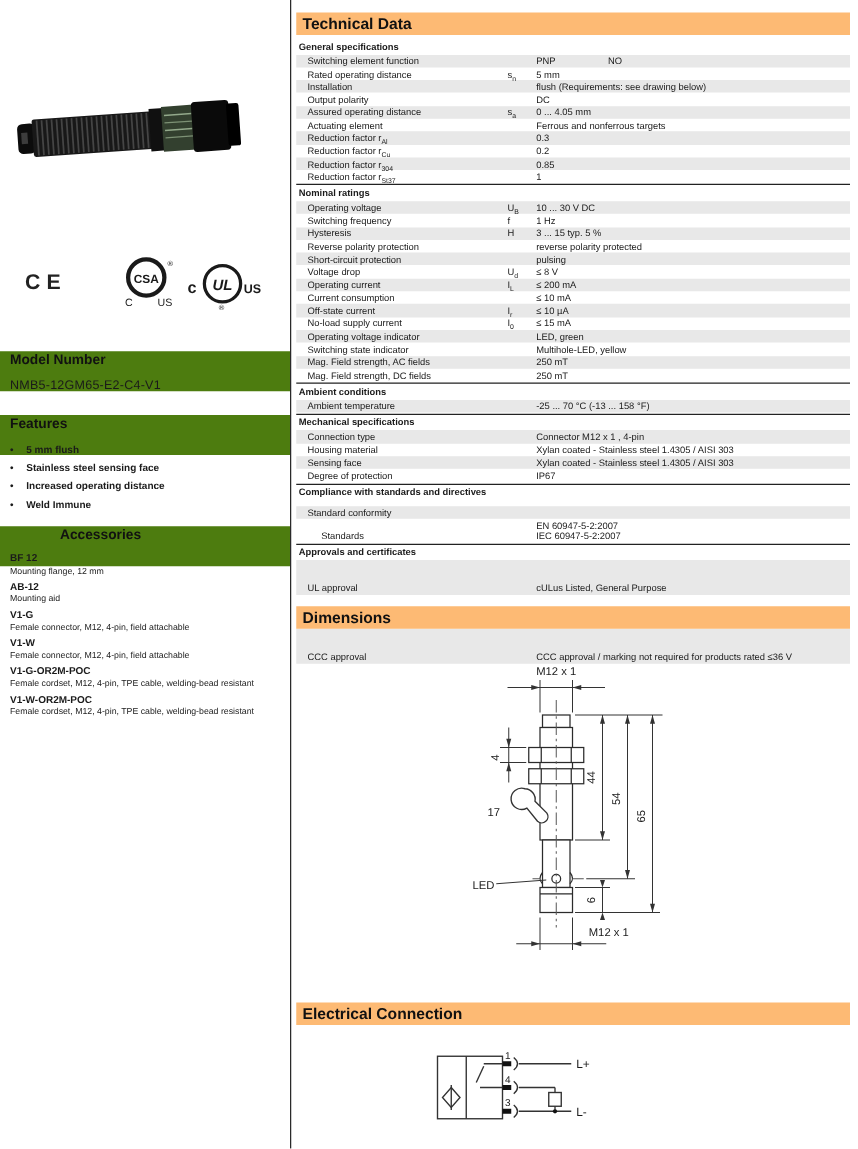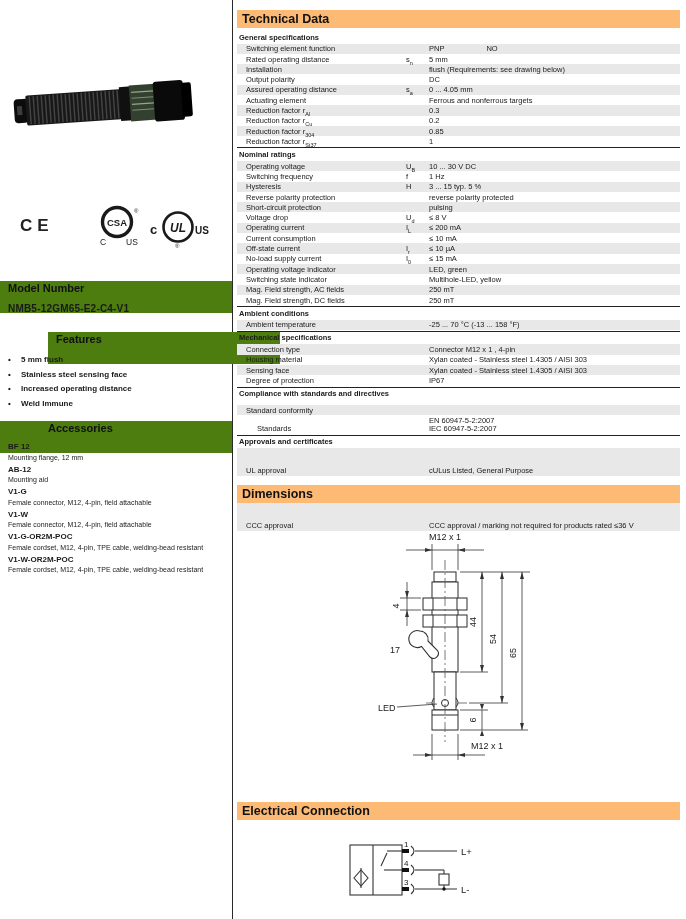--- a/index.html
+++ b/index.html
@@ -8,22 +8,22 @@
   .divider{position:absolute;left:232px;top:0;width:1px;height:919px;background:#2a2a2a;}
 
   
   #photo{position:absolute;left:8px;top:52px;}
   #logo-ce{position:absolute;left:20px;top:216px;font-size:17px;font-weight:bold;
            letter-spacing:5px;color:#222;}
   #logo-csa{position:absolute;left:95px;top:203px;}
   #logo-ul{position:absolute;left:148px;top:207px;}
   .lbar{position:absolute;left:0;width:232px;height:32px;background:#4d7c0f;
         font-size:11px;font-weight:bold;line-height:15px;padding-left:8px;box-sizing:border-box;color:#111;}
-  #bar-model{top:281px;} #bar-features{top:332px;margin-left:48px;} #bar-acc{top:421px;padding-left:48px;}
-  #model-number{position:absolute;left:8px;top:303px;font-size:10px;font-weight:bold;letter-spacing:.2px;}
+  #bar-model{top:281px;} #bar-features{top:332px;} #bar-acc{top:421px;padding-left:48px;}
+  #model-number{position:absolute;left:8px;top:303px;font-size:10px;font-weight:normal;letter-spacing:.2px;}
   #features-list{position:absolute;left:8px;top:353px;width:215px;}
   .feat{display:flex;font-size:8px;font-weight:bold;line-height:14.5px;}
   .bullet{width:13px;flex:none;font-size:8px;}
   #accessories-list{position:absolute;left:8px;top:442px;width:205px;}
   .acc-item{margin-bottom:2.5px;}
   .acc-name{font-size:8px;font-weight:bold;line-height:10.5px;}
   .acc-desc{font-size:7px;line-height:9.5px;color:#222;}
 
   
   .hbar{position:absolute;left:237px;width:443px;height:18px;background:#fdba74;

